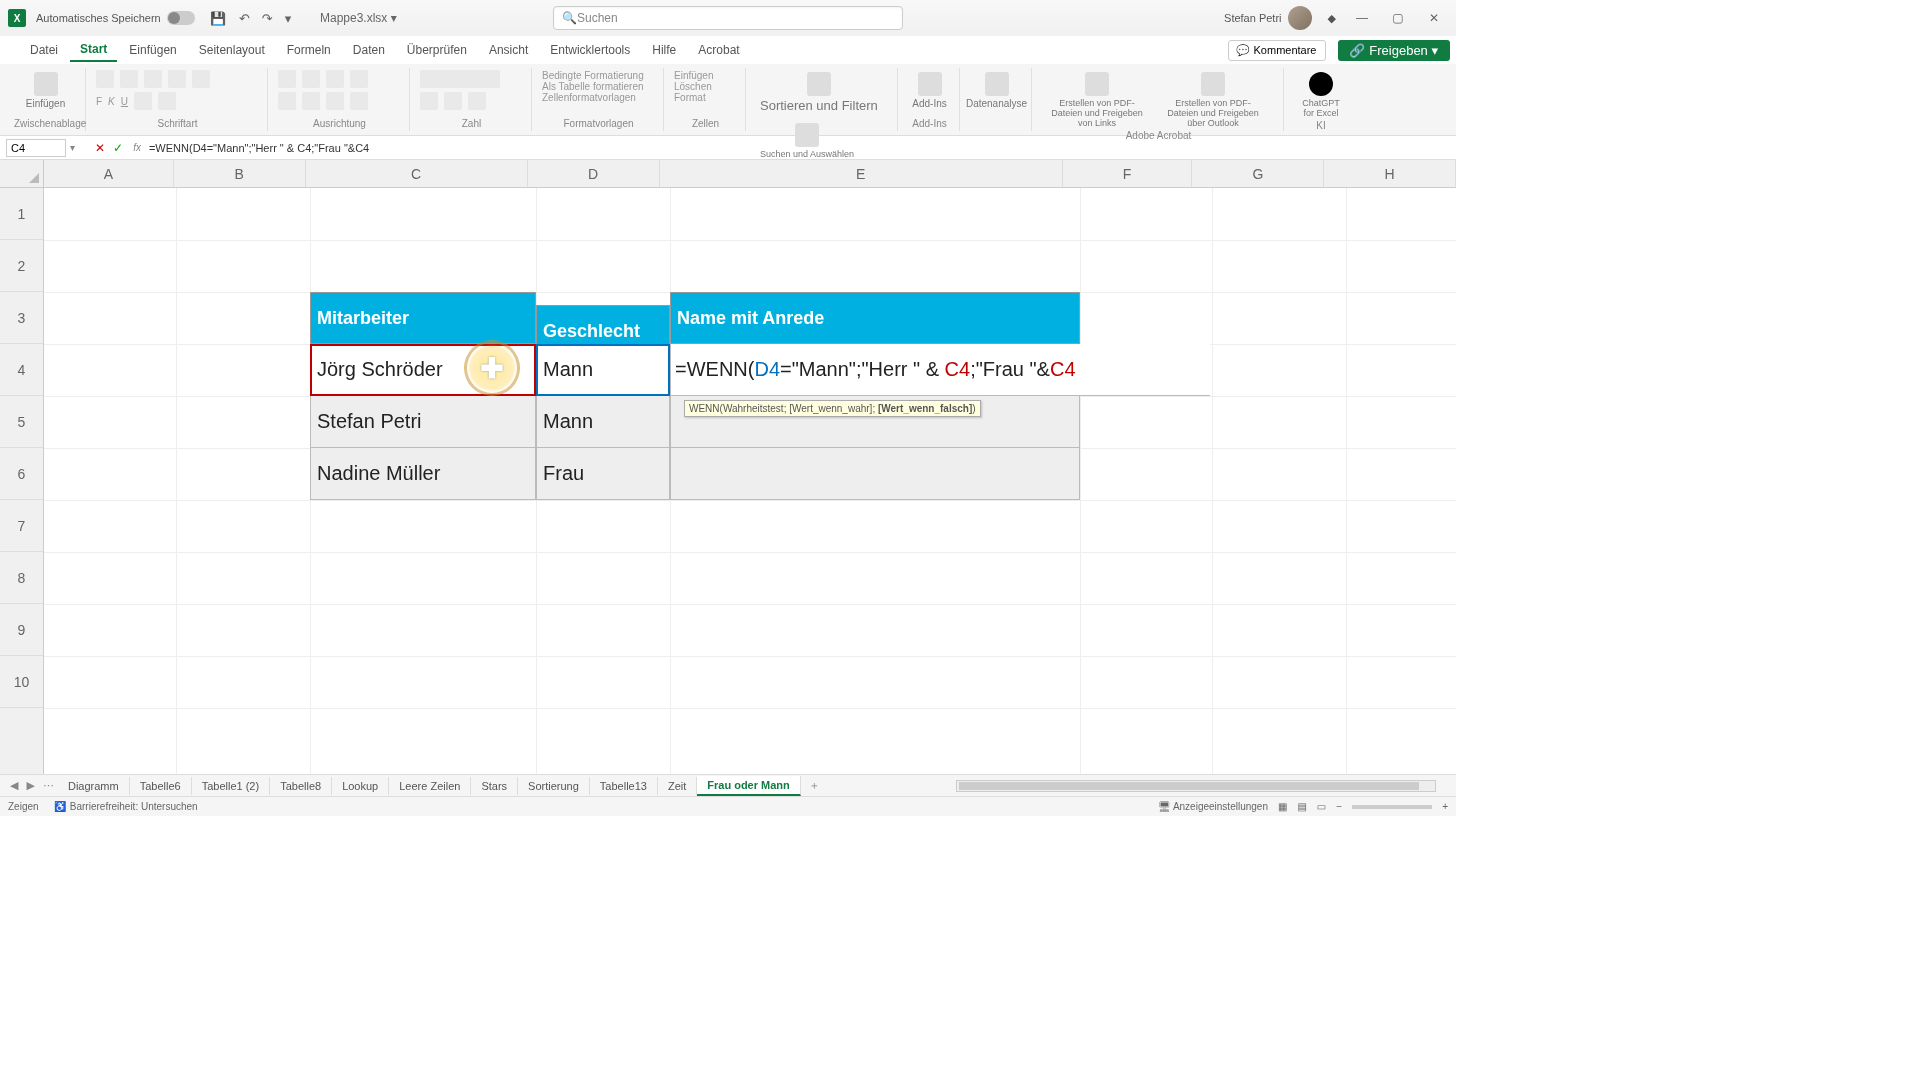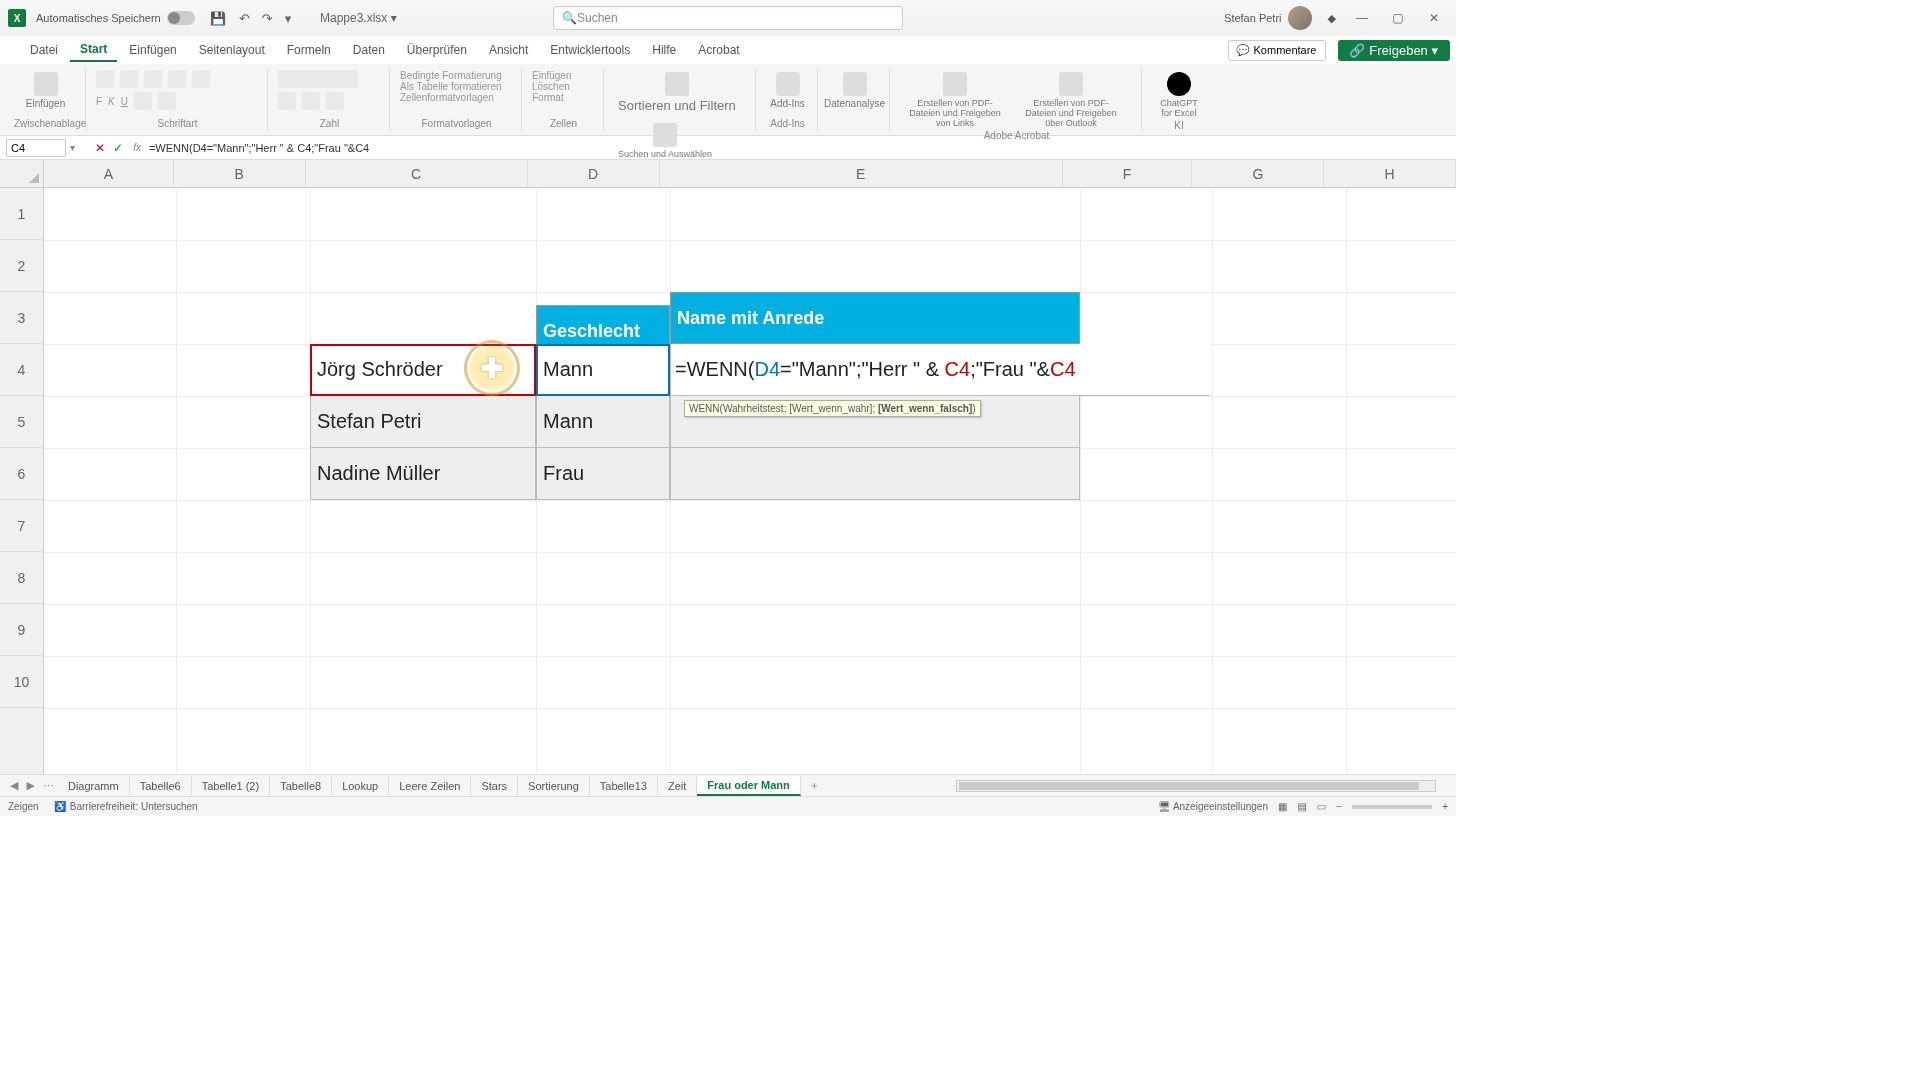--- a/index.html
+++ b/index.html
@@ -159,20 +159,35 @@
         <div class="ribicon"></div>
       </div>
     <div class="controls" style="margin-top:4px;">
         <span class="ribtxt">F</span>
         <span class="ribtxt"><i>K</i></span>
         <span class="ribtxt"><u>U</u></span>
         <div class="ribicon"></div>
         <div class="ribicon"></div>
       </div>
     <div class="label">Schriftart</div>
+  </div>
+  <div class="ribgrp" style="width:140px;">
+    <div class="controls">
+        <div class="ribicon"></div>
+        <div class="ribicon"></div>
+        <div class="ribicon"></div>
+        <div class="ribicon"></div>
+      </div>
+    <div class="controls" style="margin-top:4px;">
+        <div class="ribicon"></div>
+        <div class="ribicon"></div>
+        <div class="ribicon"></div>
+        <div class="ribicon"></div>
+      </div>
+    <div class="label">Ausrichtung</div>
   </div>
   <div class="ribgrp" style="width:120px;">
     <div class="controls">
         <div class="ribicon" style="width:80px;"></div>
       </div>
     <div class="controls" style="margin-top:4px;">
         <div class="ribicon"></div>
         <div class="ribicon"></div>
         <div class="ribicon"></div>
       </div>
@@ -287,20 +302,21 @@
       <div class="hline" style="top:156px;"></div>
       <div class="hline" style="top:208px;"></div>
       <div class="hline" style="top:260px;"></div>
       <div class="hline" style="top:312px;"></div>
       <div class="hline" style="top:364px;"></div>
       <div class="hline" style="top:416px;"></div>
       <div class="hline" style="top:468px;"></div>
       <div class="hline" style="top:520px;"></div>
     </div>
 
+    <div class="thcell" style="left:266px;top:104px;width:226px;height:52px;">Mitarbeiter</div>
     <div class="thcell" style="left:492px;top:104px;width:134px;height:52px;margin-top:13px;">Geschlecht</div>
     <div class="thcell" style="left:626px;top:104px;width:410px;height:52px;">Name mit Anrede</div>
 
     <div class="bodycell white" style="left:266px;top:156px;width:226px;height:52px;">Jörg Schröder</div>
     <div class="bodycell white" style="left:492px;top:156px;width:134px;height:52px;">Mann</div>
     <div class="bodycell white editing" style="left:626px;top:156px;width:540px;height:52px;border-right:none;">
       <span class="fpart">=WENN(</span>
         <span class="fpart ref-d4">D4</span>
         <span class="fpart">="Mann";"Herr " &amp; </span>
         <span class="fpart ref-c4">C4</span>

